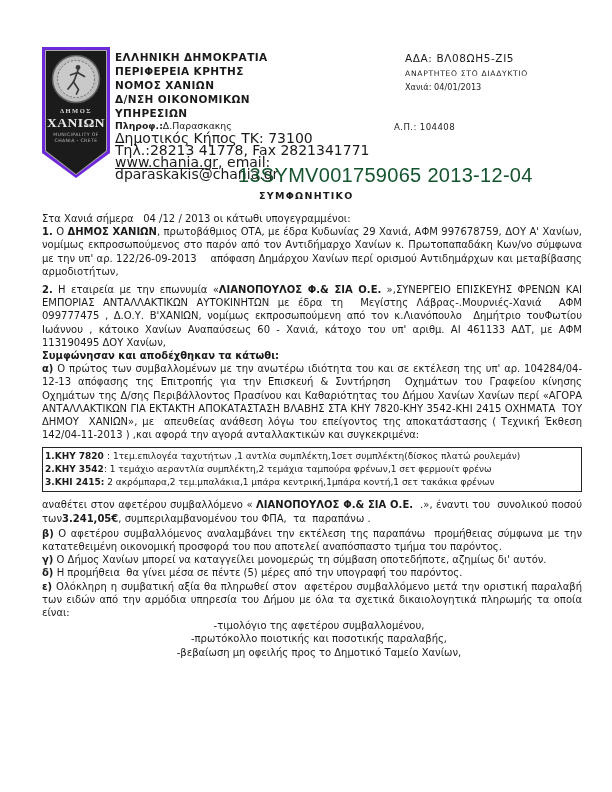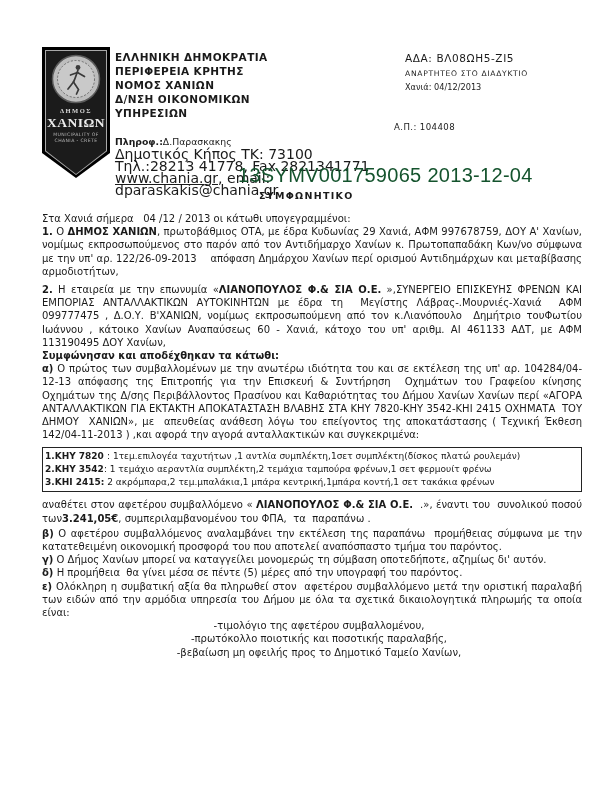--- a/index.html
+++ b/index.html
@@ -3,37 +3,37 @@
 <meta charset="utf-8">
 <style>
   html,body{margin:0;padding:0;background:#e8e8e8;}
   .page{
     position:relative;width:612px;height:792px;margin:0 auto;
     background:#ffffff;overflow:hidden;
     font-family:"DejaVu Sans",sans-serif;color:#1a1a1a;
   }
   
   .logo{position:absolute;left:42px;top:47px;width:68px;height:131px;
-    background:#000000;clip-path:polygon(0 0,100% 0,100% 81%,50% 100%,0 81%);}
+    background:#6d28d9;clip-path:polygon(0 0,100% 0,100% 81%,50% 100%,0 81%);}
   .logo-ring{position:absolute;left:3px;top:3px;right:3px;bottom:3px;
     background:#a9a9a9;clip-path:polygon(0 0,100% 0,100% 81%,50% 100%,0 81%);}
   .logo-core{position:absolute;left:4px;top:4px;right:4px;bottom:4px;
     background:#1b1b1b;clip-path:polygon(0 0,100% 0,100% 81%,50% 100%,0 81%);}
   .logo-content{position:absolute;left:0;top:0;width:100%;height:100%;z-index:2;text-align:center;}
   .logo-emblem{margin:7px auto 0 auto;width:50px;height:50px;}
   .logo-dimos{font-family:"Liberation Serif",serif;font-weight:bold;font-size:6.5px;
     letter-spacing:1.5px;color:#d8d8d8;margin-top:3px;}
   .logo-xania{font-family:"Liberation Serif",serif;font-weight:bold;font-size:13.5px;
     letter-spacing:.5px;color:#ececec;margin-top:1px;}
   .logo-sub{font-size:4.6px;color:#b5b5b5;letter-spacing:.4px;line-height:6px;margin-top:1px;}
   .logo-sub2{font-size:4.6px;color:#b5b5b5;letter-spacing:.4px;line-height:6px;}
   
   .hdr-left{position:absolute;left:115px;top:50px;width:290px;}
   .auth-line{font-weight:bold;font-size:10.5px;line-height:14px;letter-spacing:.4px;}
-  .contact-block{margin-top:16px;}
+  .contact-block{margin-top:0;}
   .contact-line{font-size:14px;line-height:12px;}
   .contact-line.first{font-size:9.3px;}
   .lbl-bold{font-weight:bold;}
   .link{text-decoration:underline;}
   
   .hdr-right{position:absolute;left:405px;top:52px;width:185px;}
   .ada{font-size:10.5px;letter-spacing:.6px;}
   .publish{font-size:7.6px;letter-spacing:.7px;margin-top:5px;}
   .place-date{font-size:8.2px;margin-top:4px;}
   .ap{position:absolute;left:394px;top:122px;font-size:8.6px;letter-spacing:.4px;}
@@ -95,21 +95,21 @@
       <div class="contact-line first"><span class="lbl-bold">Πληροφ.:</span><span>Δ.Παρασκακης</span></div>
       <div class="contact-line">Δημοτικός Κήπος ΤΚ: 73100</div>
       <div class="contact-line">Τηλ.:28213 41778, Fax 2821341771</div>
       <div class="contact-line"><span class="link">www.chania.gr,</span><span> email: dparaskakis@chania.gr</span></div>
     </div>
   </div>
 
   <div class="hdr-right">
     <div class="ada">ΑΔΑ:  ΒΛ08ΩΗ5-ΖΙ5</div>
     <div class="publish">ΑΝΑΡΤΗΤΕΟ ΣΤΟ ΔΙΑΔΥΚΤΙΟ</div>
-    <div class="place-date">Χανιά: 04/12/2013</div>
+    <div class="place-date">Χανιά: 04/01/2013</div>
   </div>
   <div class="ap">Α.Π.:  104408</div>
 
   <div class="reg-title">13SYMV001759065 2013-12-04</div>
   <div class="doc-type">ΣΥΜΦΩΝΗΤΙΚΟ</div>
 
   <div class="body-text">
     <p><span>Στα Χανιά σήμερα   04 /12 / 2013 οι κάτωθι υπογεγραμμένοι:</span></p>
     <p class="mb5"><span class="bold">1.</span><span> Ο </span><span class="bold">ΔΗΜΟΣ ΧΑΝΙΩΝ</span><span>, πρωτοβάθμιος ΟΤΑ, με έδρα Κυδωνίας 29 Χανιά, ΑΦΜ 997678759, ΔΟΥ Α' Χανίων, νομίμως εκπροσωπούμενος στο παρόν από τον Αντιδήμαρχο Χανίων κ. Πρωτοπαπαδάκη Κων/νο σύμφωνα με την υπ' αρ. 122/26-09-2013    απόφαση Δημάρχου Χανίων περί ορισμού Αντιδημάρχων και μεταβίβασης αρμοδιοτήτων,</span></p>
     <p><span class="bold">2.</span><span> Η εταιρεία με την επωνυμία «</span><span class="bold">ΛΙΑΝΟΠΟΥΛΟΣ Φ.&amp; ΣΙΑ Ο.Ε.</span><span> »,ΣΥΝΕΡΓΕΙΟ ΕΠΙΣΚΕΥΗΣ ΦΡΕΝΩΝ ΚΑΙ ΕΜΠΟΡΙΑΣ ΑΝΤΑΛΛΑΚΤΙΚΩΝ ΑΥΤΟΚΙΝΗΤΩΝ με έδρα τη  Μεγίστης Λάβρας-.Μουρνιές-Χανιά  ΑΦΜ 099777475 , Δ.Ο.Υ. Β'ΧΑΝΙΩΝ, νομίμως εκπροσωπούμενη από τον κ.Λιανόπουλο  Δημήτριο τουΦωτίου  Ιωάννου , κάτοικο Χανίων Αναπαύσεως 60 - Χανιά, κάτοχο του υπ' αριθμ. ΑΙ 461133 ΑΔΤ, με ΑΦΜ 113190495 ΔΟΥ Χανίων,</span></p>

